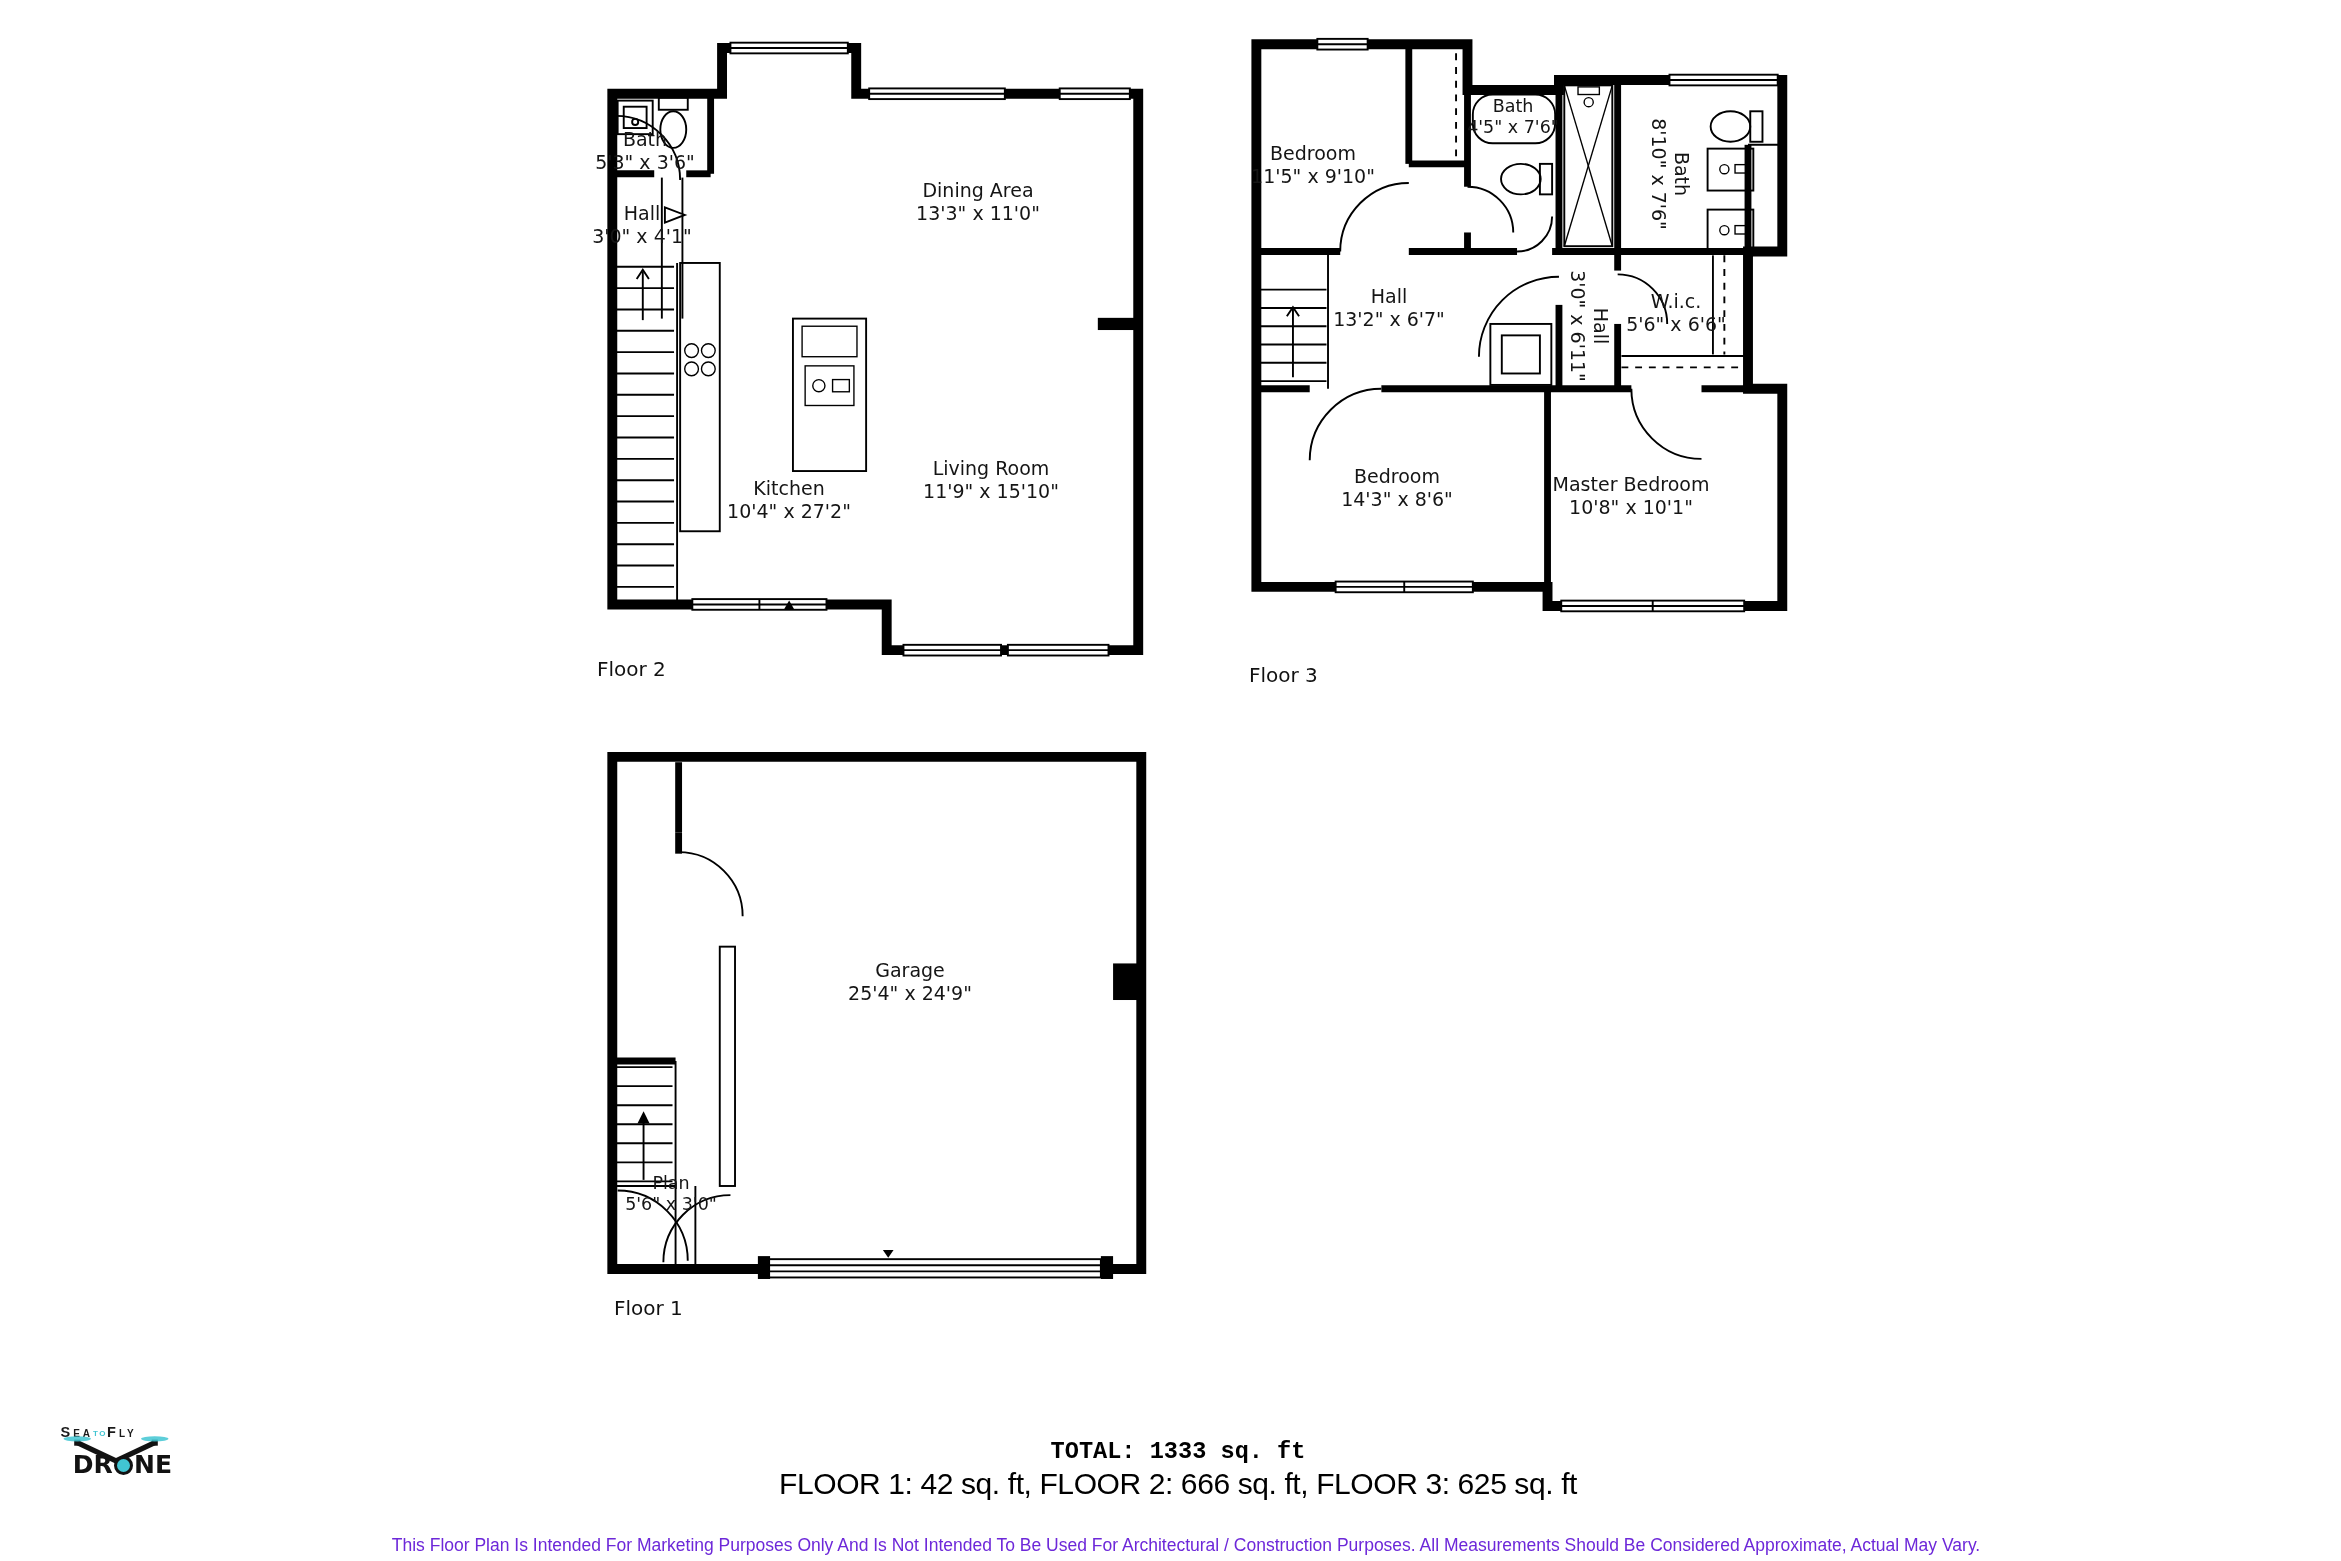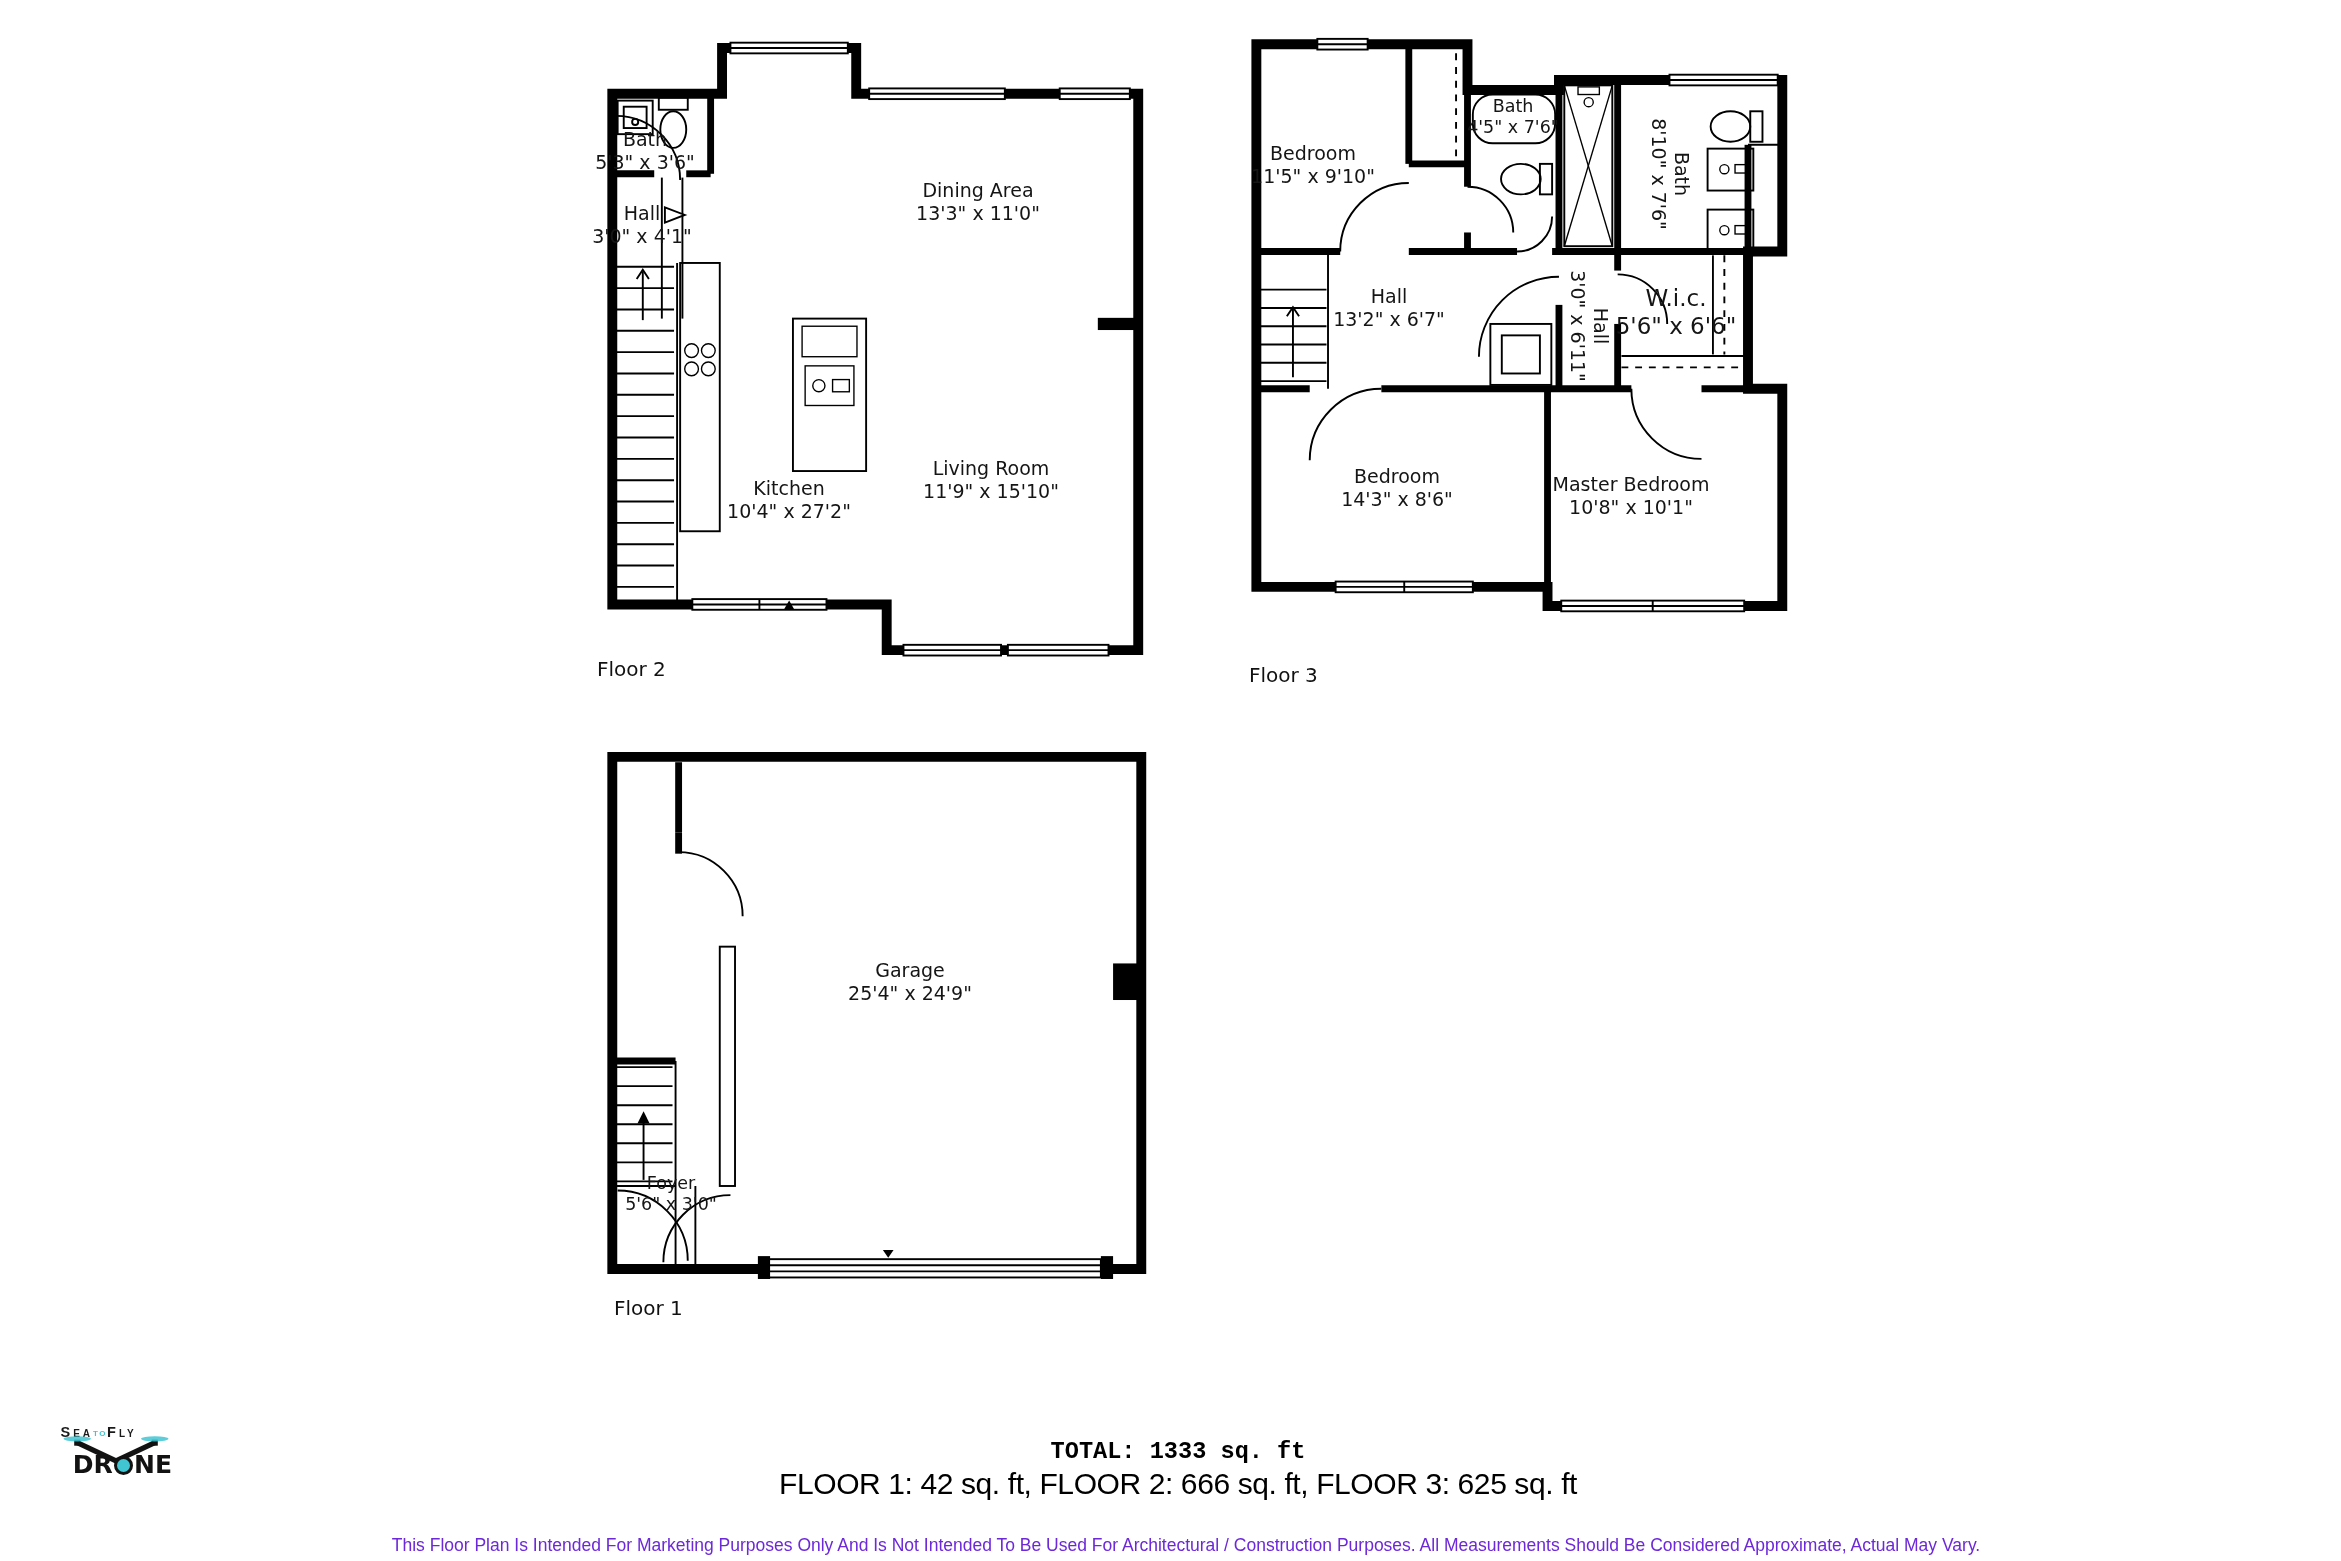--- a/index.html
+++ b/index.html
@@ -266,39 +266,39 @@
       <div>8'10" x 7'6"</div>
   </div>
   <div class="rl" style="left:1389px;top:308px">
     <div>Hall</div>
       <div>13'2" x 6'7"</div>
   </div>
   <div class="rl vert" style="left:1589px;top:326px">
     <div>Hall</div>
       <div>3'0" x 6'11"</div>
   </div>
-  <div class="rl" style="left:1676px;top:313px;font-size:23px">
+  <div class="rl" style="left:1676px;top:313px;font-size:19px">
     <div>W.i.c.</div>
       <div>5'6" x 6'6"</div>
   </div>
   <div class="rl" style="left:1397px;top:488px">
     <div>Bedroom</div>
       <div>14'3" x 8'6"</div>
   </div>
   <div class="rl" style="left:1631px;top:496px">
     <div>Master Bedroom</div>
       <div>10'8" x 10'1"</div>
   </div>
 
   <div class="rl" style="left:910px;top:982px">
     <div>Garage</div>
       <div>25'4" x 24'9"</div>
   </div>
   <div class="rl" style="left:671px;top:1194px;font-size:17.5px">
-    <div>Foyer</div>
+    <div>Plan</div>
       <div>5'6" x 3'0"</div>
   </div>
 
   <div class="fl" style="left:597px;top:657px">Floor 2</div>
   <div class="fl" style="left:1249px;top:663px">Floor 3</div>
   <div class="fl" style="left:614px;top:1296px">Floor 1</div>
 
   <div class="sum total" style="top:1438px">TOTAL: 1333 sq. ft</div>
   <div class="sum line" style="top:1467px">FLOOR 1: 42 sq. ft, FLOOR 2: 666 sq. ft, FLOOR 3: 625 sq. ft</div>
   <div class="disclaimer">This Floor Plan Is Intended For Marketing Purposes Only And Is Not Intended To Be Used For Architectural / Construction Purposes. All Measurements Should Be Considered Approximate, Actual May Vary.</div>

